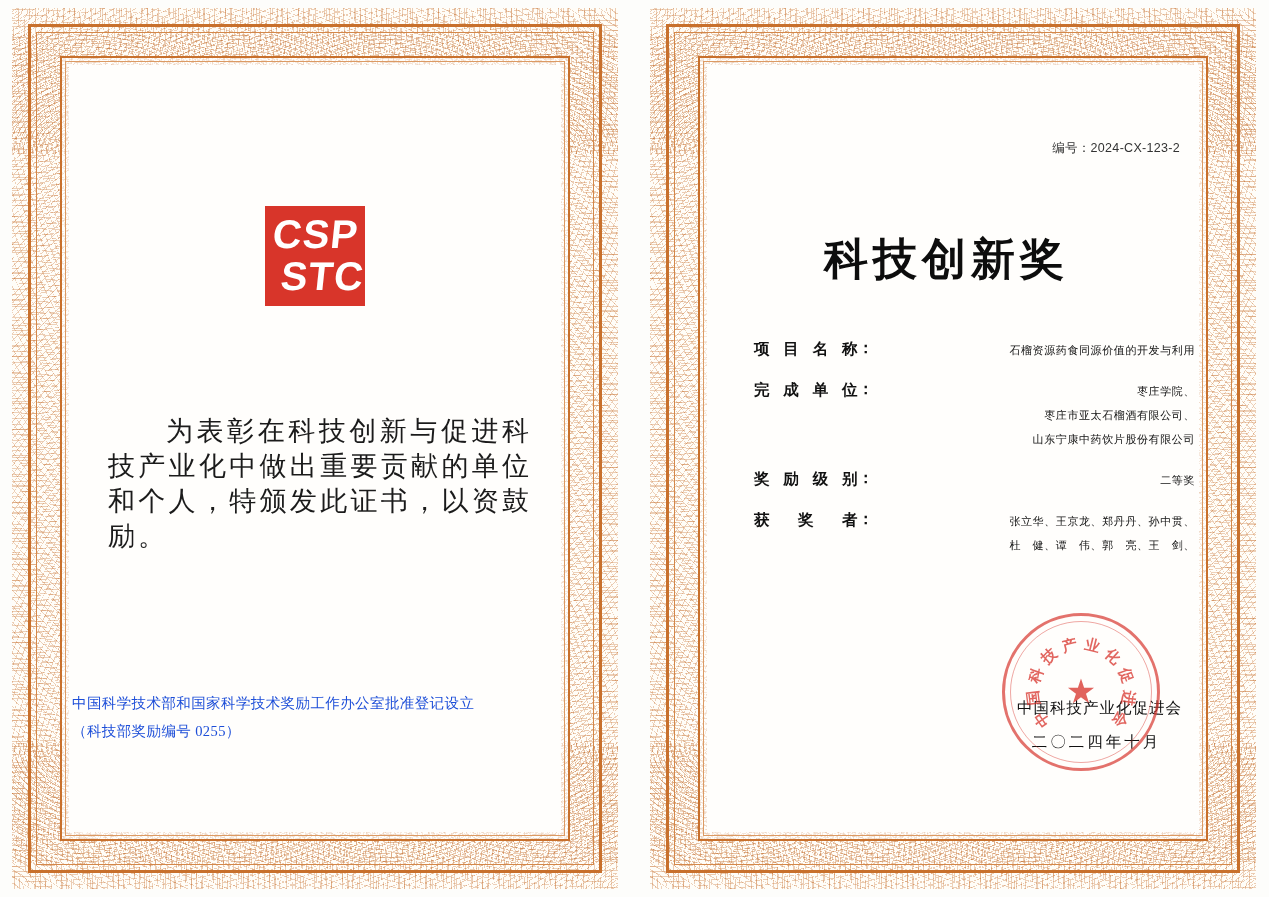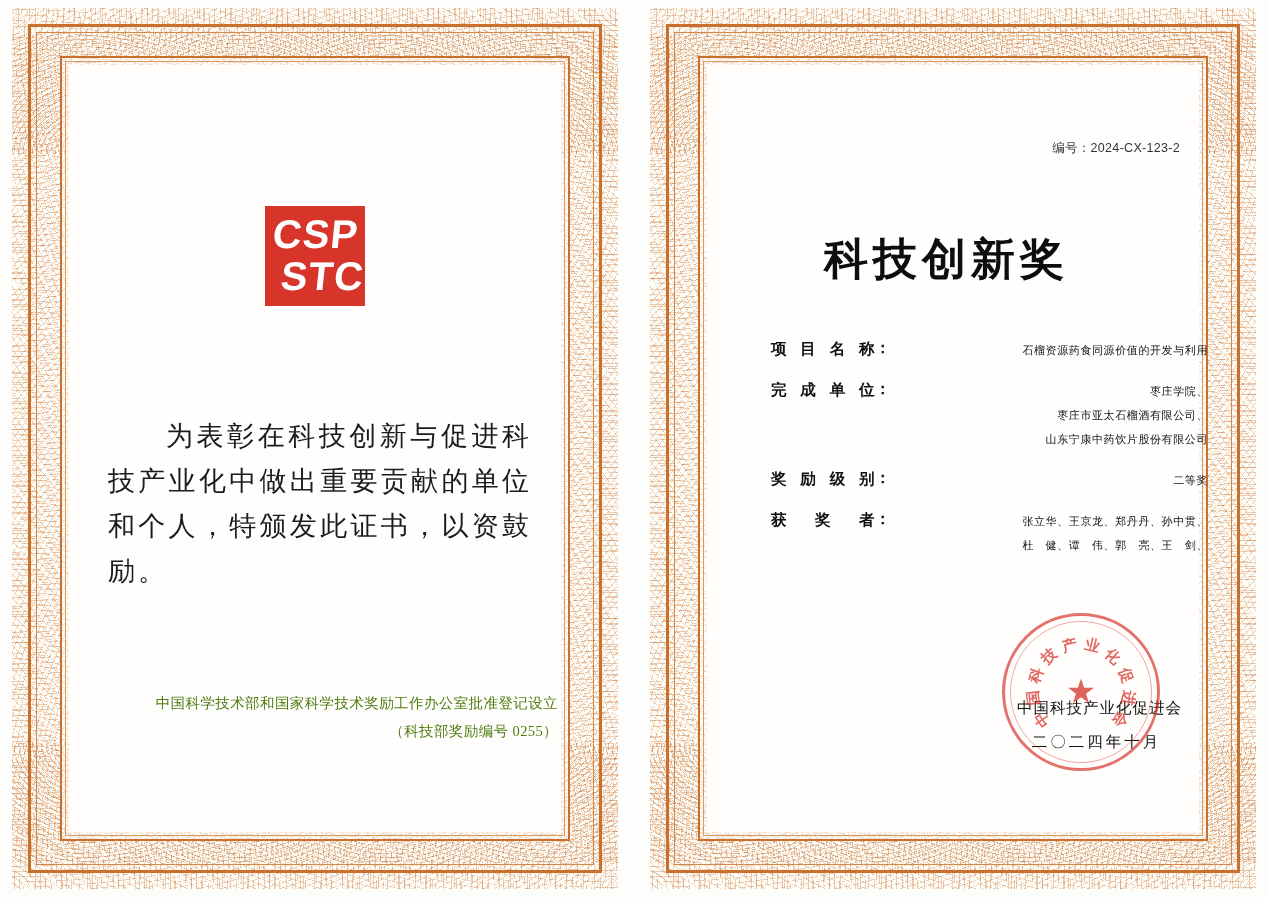--- a/index.html
+++ b/index.html
@@ -117,34 +117,34 @@
     transform: skewX(-6deg);
   }
 
   .citation {
     position: absolute;
     left: 96px;
     right: 86px;
     top: 406px;
     font-family: "Liberation Serif", serif;
     font-size: 27px;
-    line-height: 45px;
+    line-height: 35px;
     color: #1b1b1b;
     letter-spacing: 3px;
     text-indent: 58px;
     text-align: justify;
   }
 
   .footer-left {
     position: absolute;
     left: 60px;
     right: 60px;
     bottom: 148px;
-    text-align: right;
-    color: #4d7c0f;
+    text-align: left;
+    color: #1d4ed8;
   }
   .footer-left .l1 {
     font-size: 14.5px;
     letter-spacing: 0.4px;
     margin-bottom: 9px;
   }
   .footer-left .l2 {
     font-size: 14.5px;
     letter-spacing: 0.4px;
   }
@@ -166,23 +166,22 @@
     text-align: center;
     font-size: 44px;
     font-weight: 700;
     letter-spacing: 5px;
     color: #0d0d0d;
     font-family: "Liberation Serif", serif;
   }
   .fields {
     position: absolute;
     left: 104px;
-    right: 48px;
+    right: 61px;
     top: 330px;
-    margin-left: 17px;
   }
   .field-row {
     display: flex;
     align-items: flex-start;
     margin-bottom: 17px;
   }
   .field-label {
     width: 104px;
     flex: 0 0 104px;
     font-size: 15.5px;

